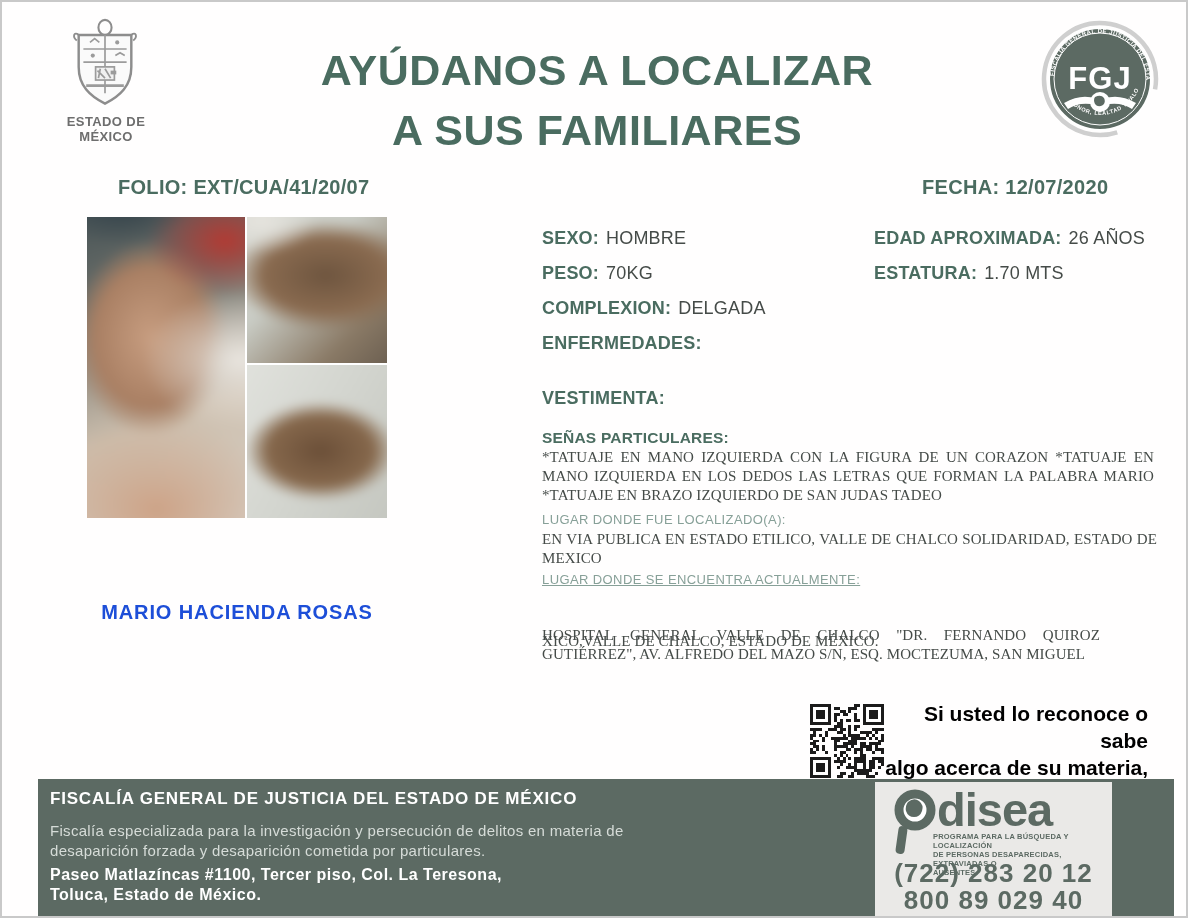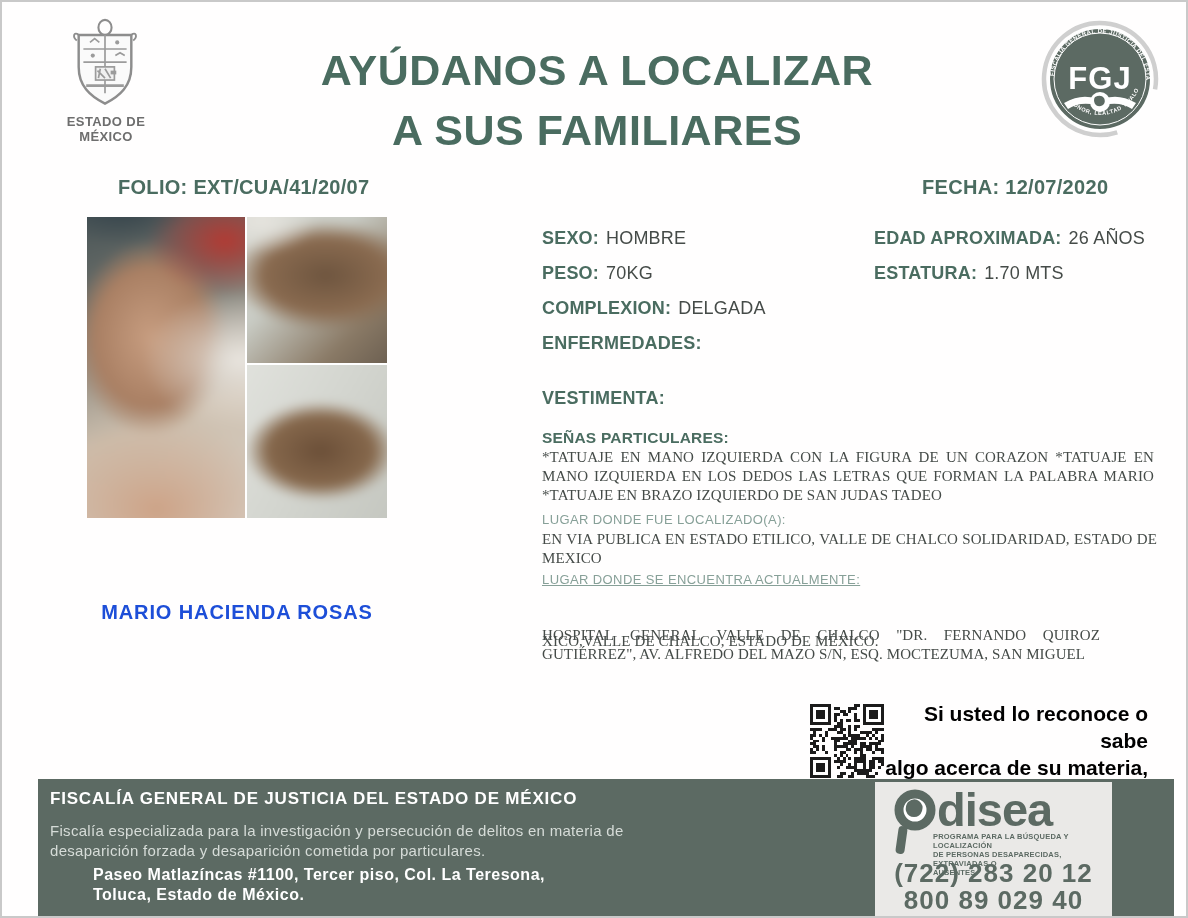--- a/index.html
+++ b/index.html
@@ -55,21 +55,21 @@
   .qr{position:absolute;left:808px;top:701px;width:74px;height:76px;}
   .message{position:absolute;left:870px;top:698px;width:276px;text-align:right;
         font-size:21px;font-weight:bold;color:#000000;line-height:27px;}
 
   
   .footer{position:absolute;left:36px;top:777px;width:1136px;height:139px;background:#5c6a63;}
   .f-org{position:absolute;left:12px;top:10px;font-size:17px;font-weight:bold;color:#ffffff;letter-spacing:.8px;}
   .f-desc{position:absolute;left:12px;top:42px;width:580px;font-size:15px;color:#d6dcd8;
         line-height:20px;letter-spacing:.3px;}
   .f-addr{position:absolute;left:12px;top:86px;font-size:16px;font-weight:bold;color:#ffffff;
-        line-height:20px;letter-spacing:.5px;margin-left:43px;}
+        line-height:20px;letter-spacing:.5px;}
   .odisea-box{position:absolute;left:873px;top:780px;width:237px;height:136px;background:#eae9e7;}
   .odisea-logo{position:absolute;left:10px;top:6px;display:flex;align-items:flex-start;}
   .odisea-word{font-size:47px;font-weight:800;color:#5c6a63;letter-spacing:-1px;line-height:44px;margin-left:-4px;}
   .odisea-tag{position:absolute;left:58px;top:50px;width:172px;font-size:7.5px;font-weight:bold;
         color:#5c6a63;line-height:9px;letter-spacing:.2px;}
   .phones{position:absolute;left:0;top:78px;width:237px;text-align:center;font-size:26px;
         font-weight:800;color:#5c6a63;line-height:27px;letter-spacing:1px;}
 </style>
 </head>
 <body>

